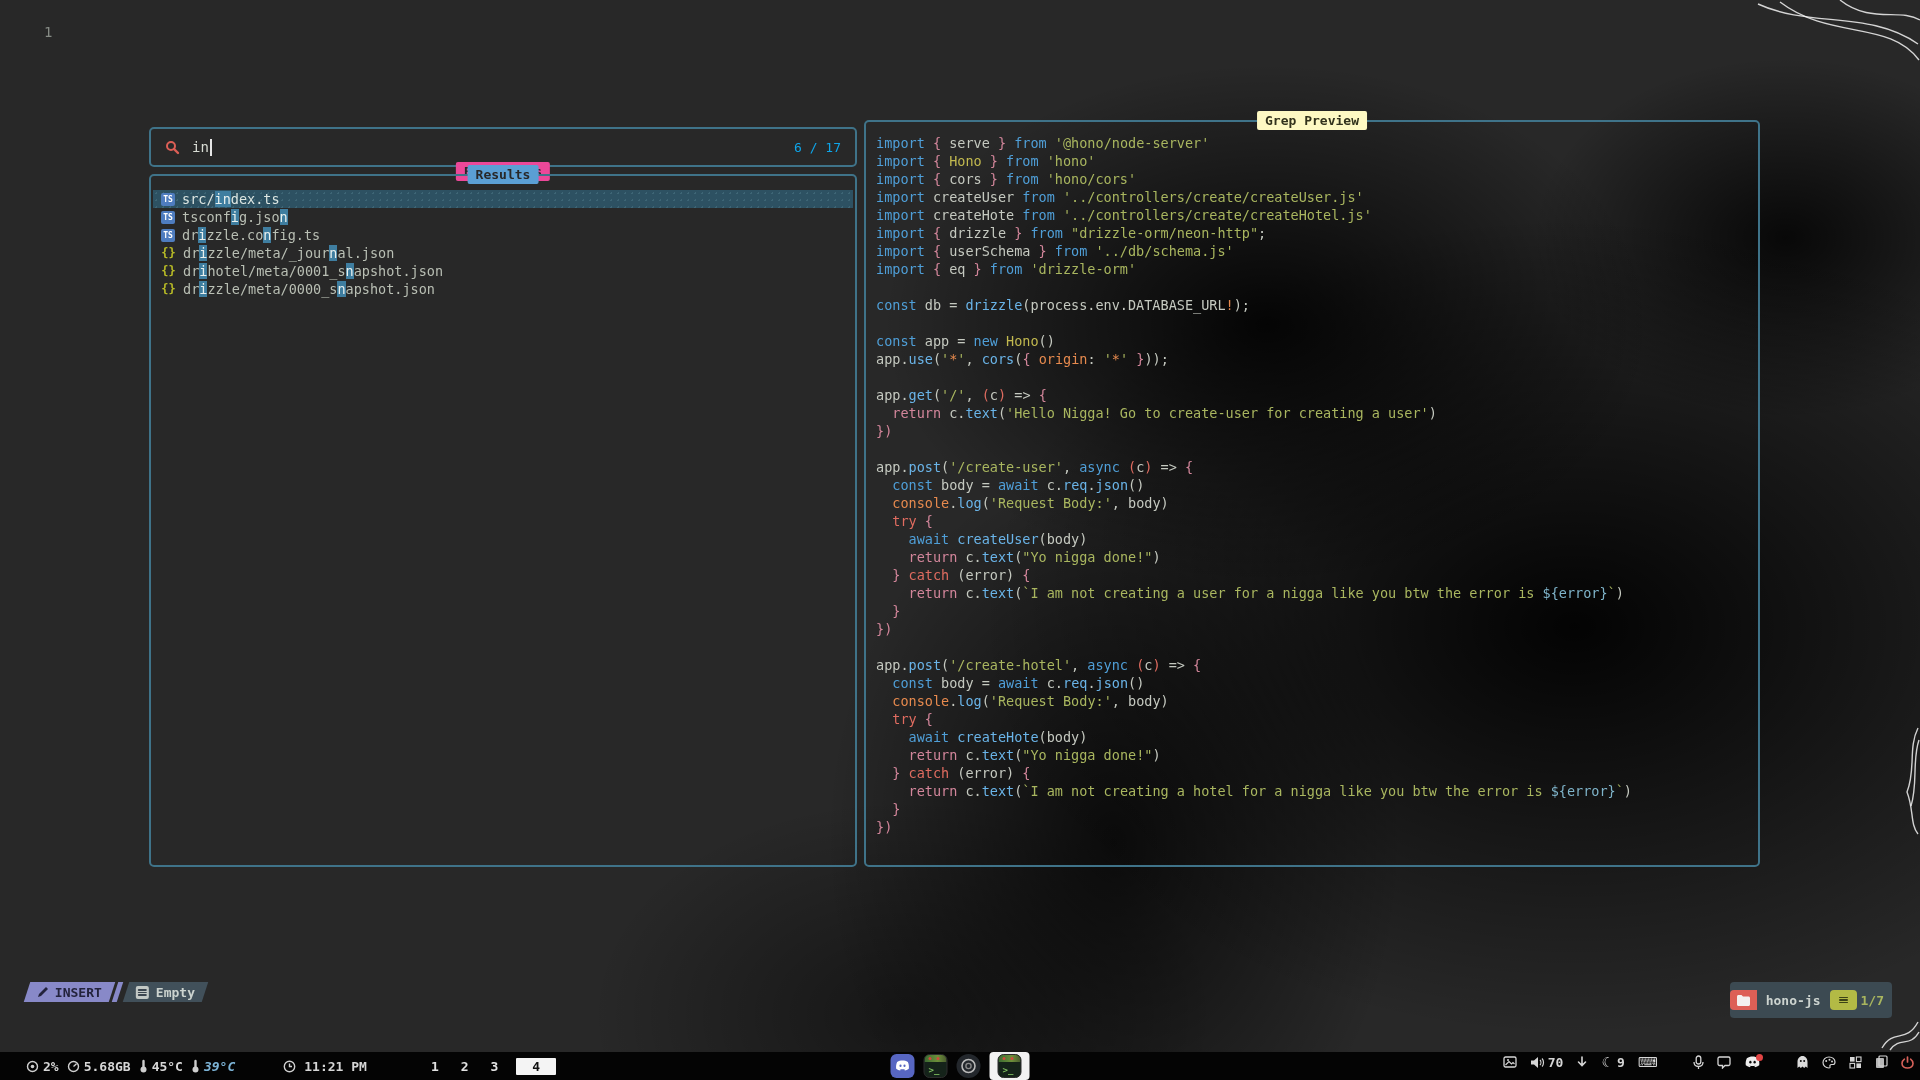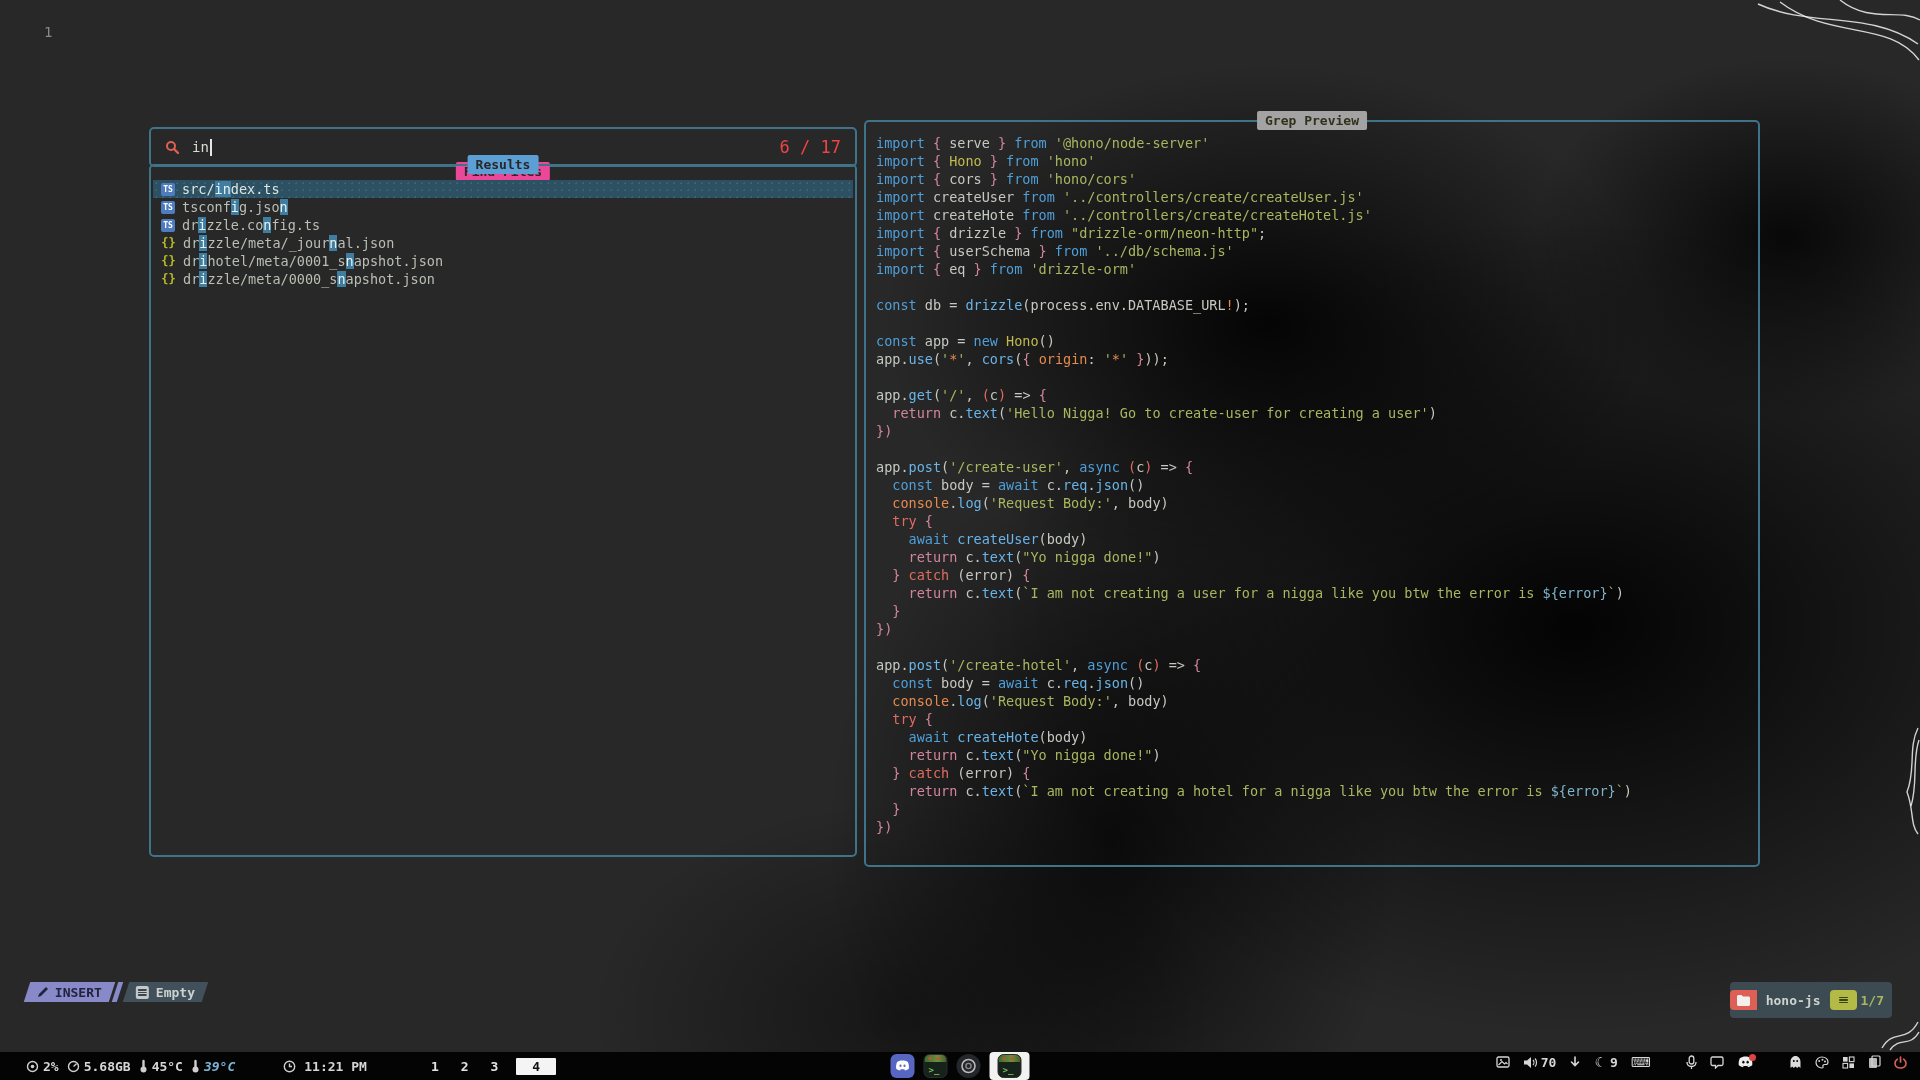--- a/index.html
+++ b/index.html
@@ -19,29 +19,29 @@
       #282828;
   }
   .sketch { position:absolute; stroke:rgba(255,255,255,.8); fill:none; stroke-width:1.4; }
 
   
   .panel { position:absolute; border:2px solid #3f7389; border-radius:5px; }
   .badge { position:absolute; top:-11px; left:50%; transform:translateX(-50%);
     font-size:13px; font-weight:bold; padding:2px 8px; border-radius:2px; color:#282828; white-space:nowrap; }
   .badge.red   { background:#ec4899;margin-top:44px; }
   .badge.blue  { background:#5b9fd4; }
-  .badge.olive { background:#a3a3a3; color:#32321c; }
+  .badge.olive { background:#fef9c3; color:#32321c; }
 
   .prompt { left:149px; top:127px; width:708px; height:40px; }
   .prompt-inner { position:absolute; inset:0; display:flex; align-items:center; padding:0 14px; }
   .query { color:#d8dcd4; font-size:14px; margin-left:12px; }
   .cursor { display:inline-block; width:2px; height:17px; background:#e6e6e6; margin-left:1px; vertical-align:middle; }
-  .counter { margin-left:auto; color:#ef4444; font-size:17px; }
-
-  .results { left:149px; top:164px; width:708px; height:693px; }
+  .counter { margin-left:auto; color:#0ea5e9; font-size:13px; }
+
+  .results { left:149px; top:174px; width:708px; height:693px; }
   .results-list { position:absolute; left:2px; right:2px; top:14px; }
   .result-row { display:flex; align-items:center; height:18px; padding-left:8px; font-size:13.5px; color:#b9bfb4; white-space:pre; }
   .result-row.selected { color:#dde6e2; background:#2d5162;
     background-image:radial-gradient(rgba(160,220,235,.14) 1px, rgba(0,0,0,0) 1px);
     background-size:7px 7px; }
   .hl { background:#3f7ea0; color:#e8f0ee; }
   .file-icon { display:inline-flex; align-items:center; justify-content:center;
     width:14px; height:13px; margin-right:7px; flex:0 0 auto; border-radius:2px;
     font-size:8px; font-weight:bold; }
   .file-icon.ts { background:#4e7cbf; color:#fff; }
@@ -101,21 +101,21 @@
     display:flex; align-items:center; gap:9px; }
   .app-icon { width:24px; height:24px; border-radius:6px; display:flex; align-items:center; justify-content:center; }
   .app-icon.discord { background:#5766c2; }
   .app-icon.term { background:#15231a; border:1px solid #2c2c2c; position:relative; overflow:hidden; }
   .term-top { position:absolute; top:0; left:0; right:0; height:7px; background:linear-gradient(90deg,#3c6b32,#6d8f3a 60%,#4a5c2e); }
   .term-dot { position:absolute; top:2px; width:3px; height:3px; border-radius:50%; background:#d04b3e; }
   .term-prompt { position:absolute; left:4px; top:10px; color:#7fbf5f; font-size:9px; font-weight:bold; }
   .app-icon.lens { background:#23272c; border-radius:50%; }
   .active-app-bg { background:#f2f2f2; border-radius:4px; padding:2px 8px; display:flex; align-items:center; }
 
-  .tb-right { position:absolute; right:13px; top:0; height:20px; display:flex; align-items:center;text-align:right; }
+  .tb-right { position:absolute; right:6px; top:0; height:20px; display:flex; align-items:center;text-align:right; }
   .tray-item { display:flex; align-items:center; gap:3px; margin-left:13px; color:#d6d6d6; }
   .tray-gap { width:22px; }
   .glyph { font-family:"DejaVu Sans", sans-serif; font-size:14px; }
   .discord-wrap { position:relative; }
   .notif-dot { position:absolute; right:-2px; top:-2px; width:7px; height:7px; border-radius:50%; background:#e04343; }
 </style>
 </head>
 <body>
 
 <div class="screen">

